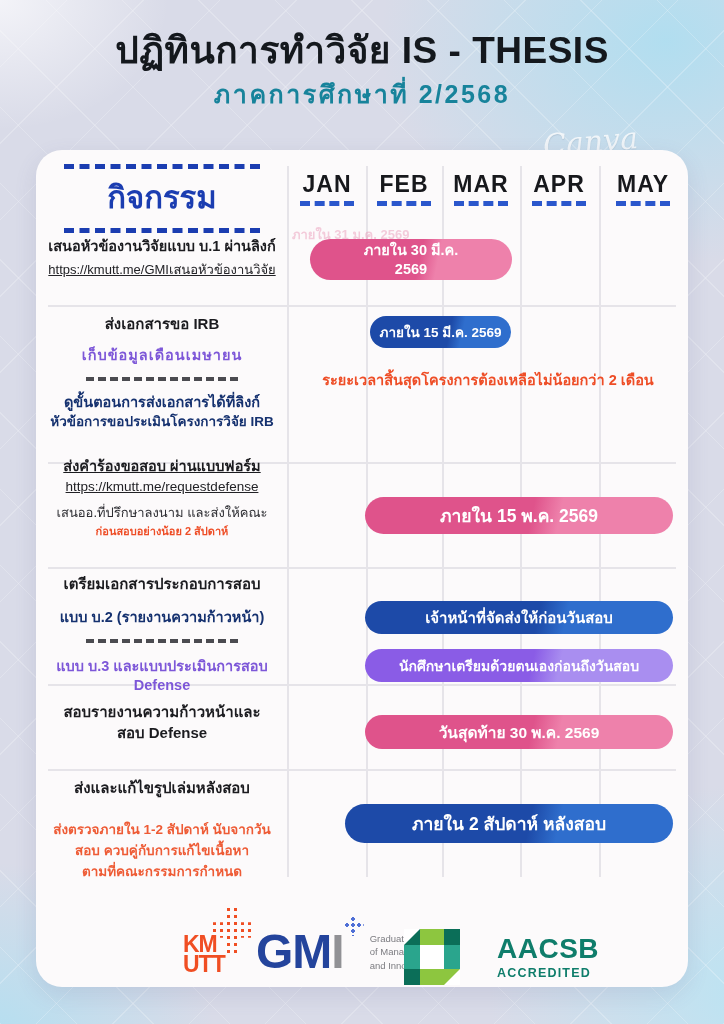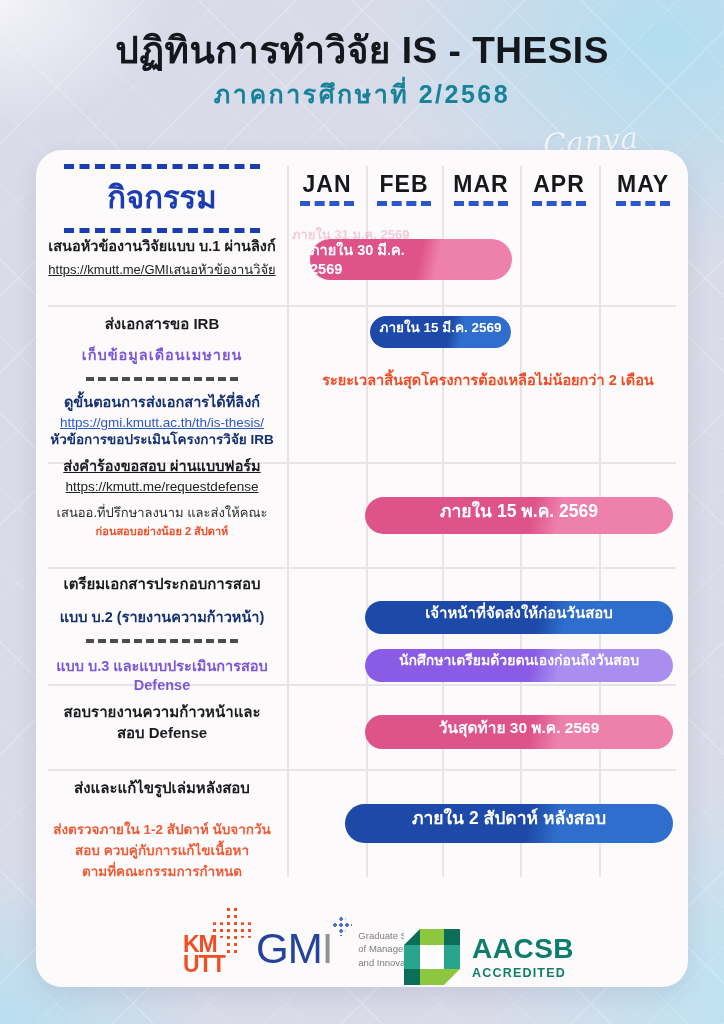--- a/index.html
+++ b/index.html
@@ -37,21 +37,21 @@
   .lcol{position:absolute;left:8px;width:236px;text-align:center;}
   .lt{font-size:14.5px;font-weight:800;color:#1b1b1f;line-height:1.35;}
   .lt.u{text-decoration:underline;}
   .llink{display:inline-block;margin-top:2px;font-size:13px;color:#222226;text-decoration:underline;}
   .llink.blue{color:#2b57c8;font-size:13.5px;}
   .purple-t{margin-top:9px;font-size:14.5px;font-weight:800;color:#7d57d8;letter-spacing:1px;}
   .navy-t{font-size:14.5px;font-weight:800;color:#15316f;line-height:1.4;}
   .dots-sep{width:152px;margin:11px auto;border-bottom:4px dashed #4b4b50;}
   .note-t{margin-top:9px;font-size:13px;color:#2e2e33;line-height:1.45;}
   .warn{color:#ee4d26;font-weight:800;}
-  .pill{position:absolute;display:flex;align-items:flex-start;justify-content:center;
+  .pill{position:absolute;display:flex;align-items:center;justify-content:center;
     color:#fff;font-weight:800;border-radius:999px;text-align:center;}
   .pill.pink{background:linear-gradient(102deg,#df538b 0%,#df538b 54%,#ee81ab 63%,#ee81ab 100%);}
   .pill.blue{background:linear-gradient(102deg,#1d4aa8 0%,#1d4aa8 56%,#2f6ecd 65%,#2f6ecd 100%);}
   .pill.violet{background:linear-gradient(102deg,#8a5ce6 0%,#8a5ce6 54%,#a98ef0 63%,#a98ef0 100%);}
   .pill.r1{left:274px;top:89px;width:202px;height:41px;flex-direction:column;font-size:14.5px;line-height:1.25;}
   .ghost{position:absolute;left:256px;top:74px;width:160px;font-size:13px;font-weight:700;
     color:#e993b4;opacity:.45;text-align:left;}
   .pill.r2{left:334px;top:166px;width:141px;height:32px;font-size:13.5px;}
   .warn2{position:absolute;left:256px;top:216px;width:392px;text-align:center;
     font-size:14.5px;line-height:1.95;}
@@ -62,27 +62,27 @@
   .pill.r6{left:309px;top:654px;width:328px;height:39px;font-size:17.5px;}
   .r5t{font-size:15px;font-weight:800;color:#1b1b1f;line-height:1.4;}
   .r6warn{margin-top:22px;font-size:13.5px;font-weight:700;color:#ee5b35;line-height:1.55;}
   
   .kmutt{position:absolute;left:183px;top:912px;width:62px;}
   .kmutt .ltrs{font-size:23px;font-weight:800;color:#f04e23;line-height:.88;letter-spacing:-1px;margin-top:22px;}
   .kmutt .dots{position:absolute;right:-8px;top:-6px;width:42px;height:48px;
     background-image:radial-gradient(circle,#f04e23 1.8px,transparent 2px);background-size:7px 7px;
     clip-path:polygon(34% 0,66% 0,66% 34%,100% 34%,100% 66%,66% 66%,66% 100%,34% 100%,34% 66%,0 66%,0 34%,34% 34%);}
   .gmi{position:absolute;left:256px;top:928px;display:flex;align-items:center;}
-  .gmi .word{position:relative;font-size:42px;font-weight:400;letter-spacing:-1px;color:#24449c;line-height:1;}
+  .gmi .word{position:relative;font-size:48px;font-weight:700;letter-spacing:-1px;color:#24449c;line-height:1;}
   .gmi .word .i{color:#919195;}
   .gmi .plus{position:absolute;top:-12px;right:-20px;width:20px;height:20px;
     background-image:radial-gradient(circle,#4f6fd6 1.6px,transparent 1.8px);background-size:6px 6px;
     clip-path:polygon(35% 0,65% 0,65% 35%,100% 35%,100% 65%,65% 65%,65% 100%,35% 100%,35% 65%,0 65%,0 35%,35% 35%);}
   .gmi .tag{margin-left:26px;font-size:9.5px;color:#7c7c81;line-height:1.4;text-align:left;}
-  .aacsb{position:absolute;left:404px;top:929px;display:flex;align-items:center;}
+  .aacsb{position:absolute;left:404px;top:929px;display:flex;align-items:center;gap:25px;}
   .aacsb .mark{width:56px;height:56px;display:grid;grid-template-columns:16px 24px 16px;
     grid-template-rows:16px 24px 16px;background:#fff;}
   .aacsb .c{width:100%;height:100%;}
   .lime{background:#8dc63f;} .dteal{background:#0b6e58;} .teal{background:#2aa58d;} .white{background:#fff;}
   .cut-tl{clip-path:polygon(100% 0,100% 100%,0 100%);} .cut-br{clip-path:polygon(0 0,100% 0,0 100%);}
   .aacsb .txt{margin-left:12px;color:#0f7d6b;}
   .aacsb .nm{font-size:28px;font-weight:800;letter-spacing:.5px;line-height:1;}
   .aacsb .sb{font-size:12.5px;font-weight:800;letter-spacing:1.2px;margin-top:3px;}
 </style>
 </head>
@@ -146,21 +146,20 @@
         <div>2569</div>
       </div>
     </div>
 
     <div>
       <div class="lcol" style="top:164px">
         <div class="lt" style="font-size:15px">ส่งเอกสารขอ IRB</div>
         <div class="purple-t">เก็บข้อมูลเดือนเมษายน</div>
         <div class="dots-sep"></div>
         <div class="navy-t">ดูขั้นตอนการส่งเอกสารได้ที่ลิงก์</div>
-        <span class="llink blue">https://gmi.kmutt.ac.th/th/is-thesis/</span>
         <div class="navy-t" style="font-size:13.5px">หัวข้อการขอประเมินโครงการวิจัย IRB</div>
       </div>
       <div class="pill blue r2">ภายใน 15 มี.ค. 2569</div>
       <div class="warn warn2">
         <div>ระยะเวลาสิ้นสุดโครงการต้องเหลือไม่น้อยกว่า 2 เดือน</div>
       </div>
     </div>
 
     <div>
       <div class="lcol" style="top:307px">

